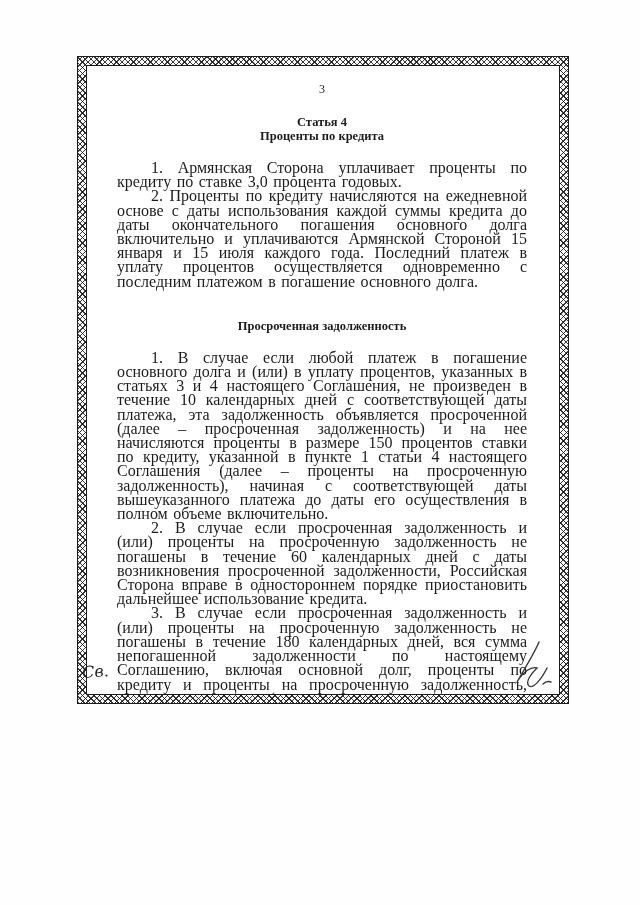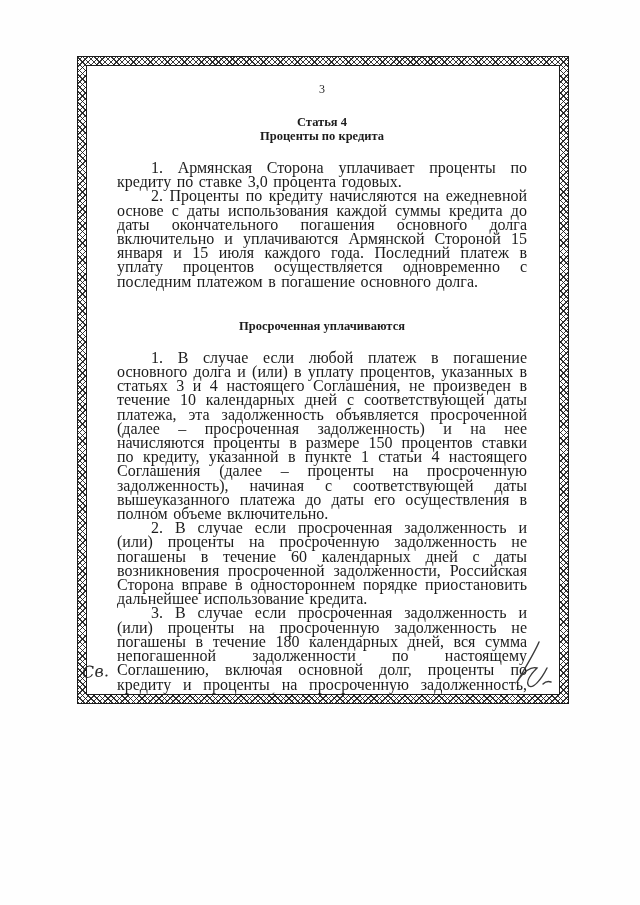--- a/index.html
+++ b/index.html
@@ -97,21 +97,21 @@
       <div class="article">
         <div class="article-heading">Статья 4</div>
         <div class="article-heading">Проценты по кредита</div>
         <div class="article-body">
           <p>1.  Армянская Сторона уплачивает проценты по кредиту по ставке 3,0 процента годовых.</p>
           <p>2.  Проценты по кредиту начисляются на ежедневной основе с даты использования каждой суммы кредита до даты окончательного погашения основного долга включительно и уплачиваются Армянской Стороной 15 января и 15 июля каждого года. Последний платеж в уплату процентов осуществляется одновременно с последним платежом в погашение основного долга.</p>
         </div>
       </div>
 
       <div class="article">
-        <div class="article-heading">Просроченная уплачиваются</div>
+        <div class="article-heading">Просроченная задолженность</div>
         <div class="article-body">
           <p>1.  В случае если любой платеж в погашение основного долга и (или) в уплату процентов, указанных в статьях 3 и 4 настоящего Соглашения, не произведен в течение 10 календарных дней с соответствующей даты платежа, эта задолженность объявляется просроченной (далее – просроченная задолженность) и на нее начисляются проценты в размере 150 процентов ставки по кредиту, указанной в пункте 1 статьи 4 настоящего Соглашения (далее – проценты на просроченную задолженность), начиная с соответствующей даты вышеуказанного платежа до даты его осуществления в полном объеме включительно.</p>
           <p>2.  В случае если просроченная задолженность и (или) проценты на просроченную задолженность не погашены в течение 60 календарных дней с даты возникновения просроченной задолженности, Российская Сторона вправе в одностороннем порядке приостановить дальнейшее использование кредита.</p>
           <p>3.  В случае если просроченная задолженность и (или) проценты на просроченную задолженность не погашены в течение 180 календарных дней, вся сумма непогашенной задолженности по настоящему Соглашению, включая основной долг, проценты по кредиту и проценты на просроченную задолженность, консолидируется (далее – консолидированная задолженность). Российская Сторона имеет право объявить консолидированную задолженность срочной к погашению.</p>
         </div>
       </div>
 
     </div>
   </div>
 

